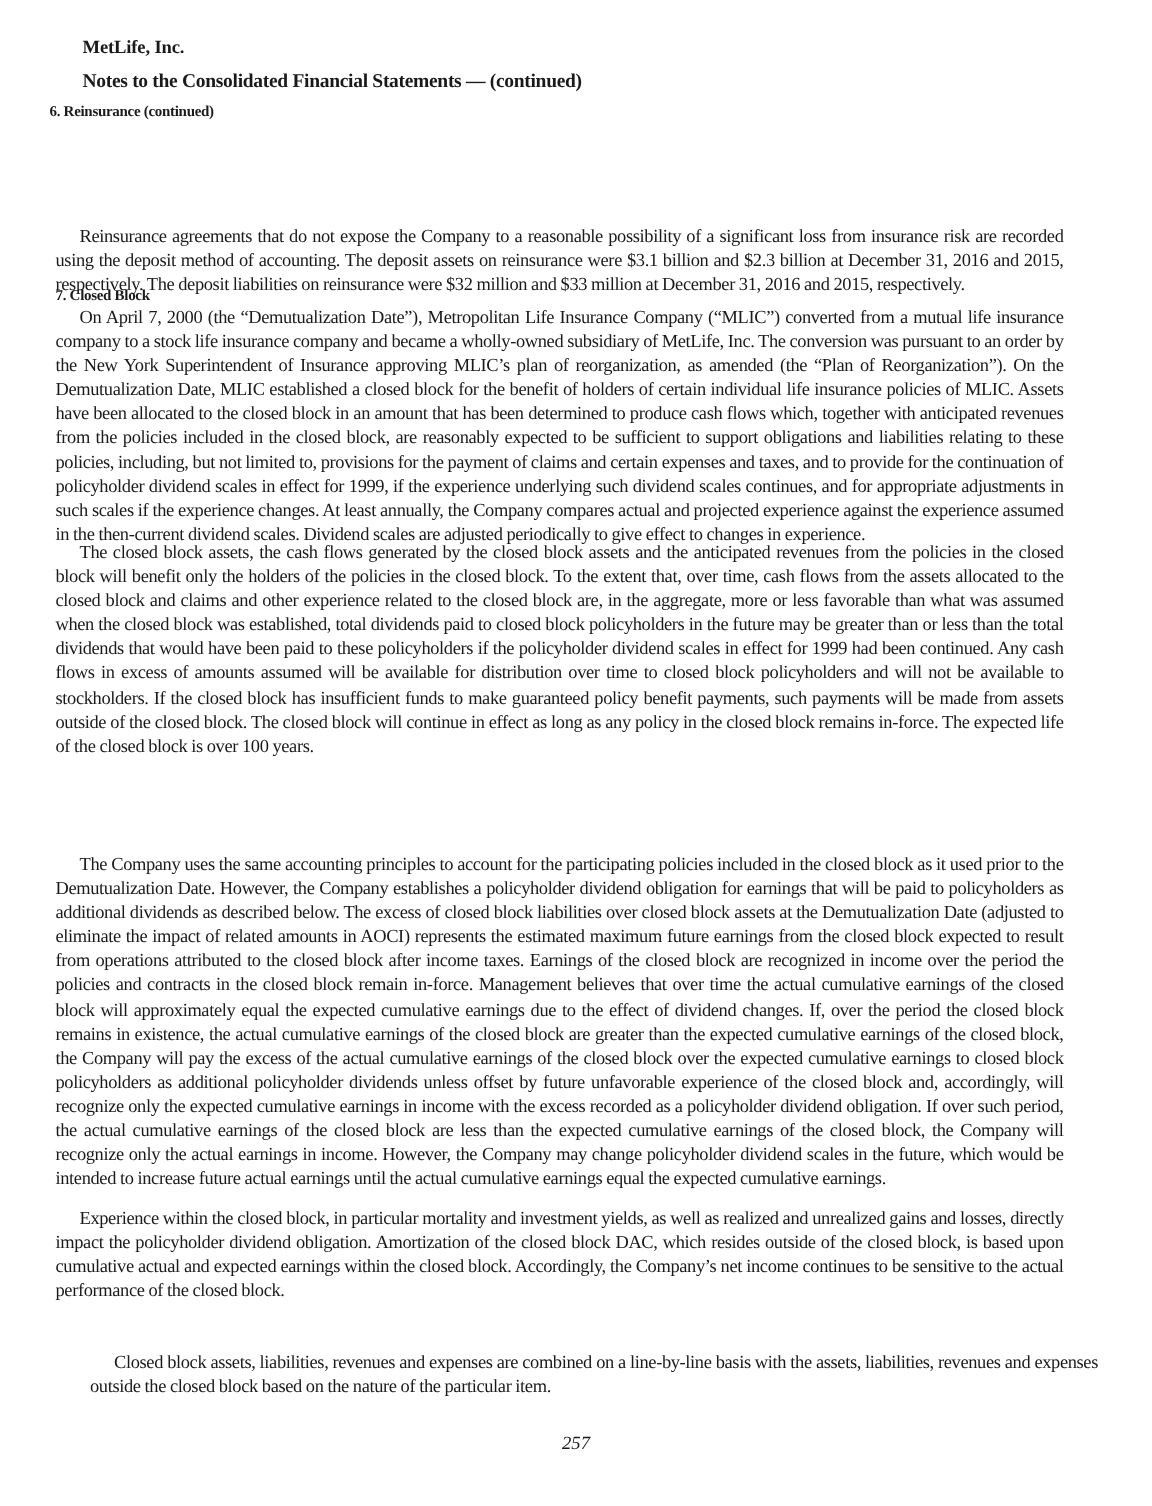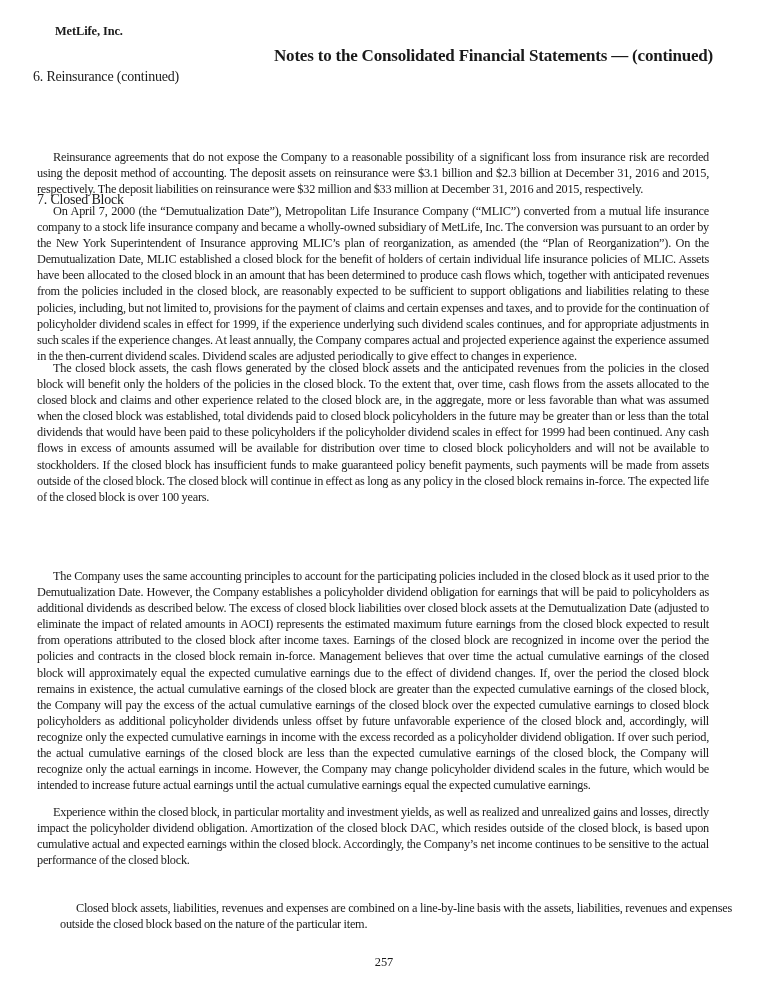--- a/index.html
+++ b/index.html
@@ -29,30 +29,30 @@
       text-align: left;
       font-weight: bold;
       font-size: 12.4px;
       letter-spacing: -0.1px;
     }
     .subtitle {
       position: absolute;
       top: 46px;
       left: 0;
       width: 658px;
-      text-align: right;
+      text-align: left;
       font-weight: bold;
-      font-size: 17px;
+      font-size: 13px;
       letter-spacing: -0.2px;
     }
     .section-heading {
       position: absolute;
       left: -22px;
-      font-weight: normal;
-      font-size: 14px;
+      font-weight: bold;
+      font-size: 10px;
       letter-spacing: -0.2px;
     }
     .h-reins { top: 69px; left: -22px; }
     .h-closed { top: 177px; left: -18px; margin-top: 15px; }
     .para {
       position: absolute;
       left: -18px;
       width: 672px;
       font-size: 12.3px;
       line-height: 16.1px;
@@ -68,20 +68,21 @@
     .p4 { top: 568px; }
     .p5 { top: 804px; font-family: Liberation Serif, serif; }
     .p6 { top: 900px; margin-left: 23px; }
     .page-number {
       position: absolute;
       top: 955px;
       left: 0;
       width: 658px;
       text-align: center;
       font-size: 12.4px;
+      font-style: italic;
     }
   </style>
 </head>
 <body>
 
 <div class="page">
   <div class="company">MetLife, Inc.</div>
   <div class="subtitle">Notes to the Consolidated Financial Statements — (continued)</div>
 
   <div class="section-heading h-reins">6. Reinsurance (continued)</div>

